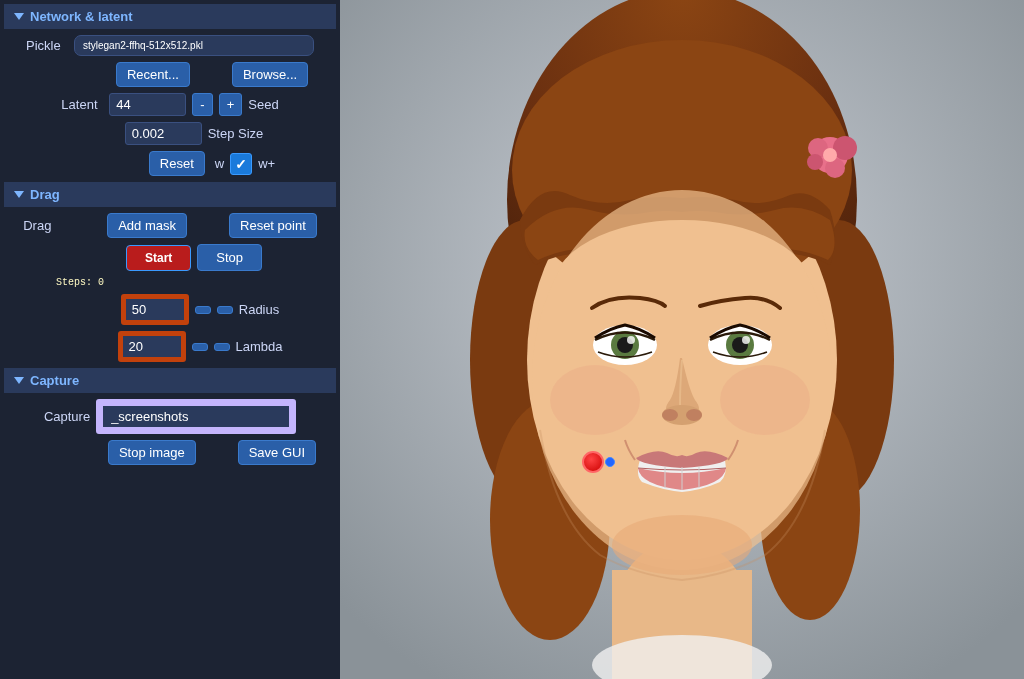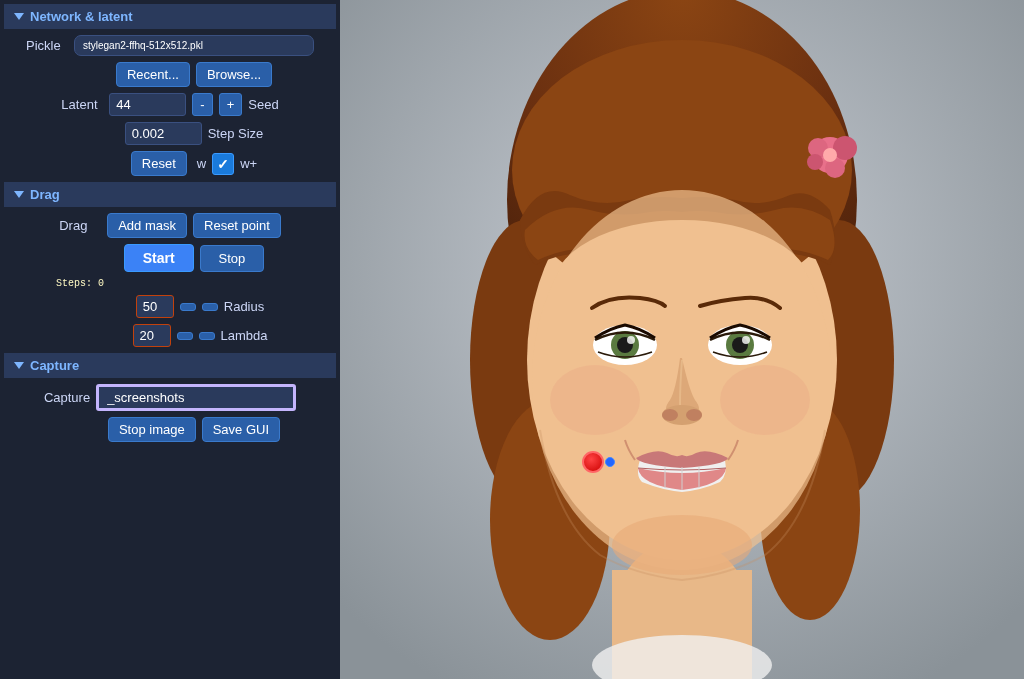--- a/index.html
+++ b/index.html
@@ -74,40 +74,41 @@
 
     .btn {
       background: #2a5fa8;
       border: 1px solid #3a7acc;
       color: #fff;
       padding: 4px 10px;
       border-radius: 4px;
       cursor: pointer;
       font-size: 13px;
       white-space: nowrap;
+      margin-left: 36px;
     }
 
     .btn-small {
       background: #2a5fa8;
       border: 1px solid #3a7acc;
       color: #fff;
       padding: 3px 7px;
       border-radius: 3px;
       cursor: pointer;
       font-size: 13px;
     }
 
     .btn-start {
-      background: #3b82f6;
+      background: #b91c1c;
       border: 1px solid #3a9aff;
       color: #fff;
       padding: 5px 18px;
       border-radius: 4px;
       cursor: pointer;
-      font-size: 14px;
+      font-size: 12px;
       font-weight: bold;
     }
     .btn-stop {
       background: #2a5fa8;
       border: 1px solid #3a7acc;
       color: #fff;
       padding: 5px 18px;
       border-radius: 4px;
       cursor: pointer;
       font-size: 13px;
@@ -152,26 +153,26 @@
       border: 1px solid #3a5080;
       color: #fff;
       padding: 3px 6px;
       border-radius: 3px;
       font-size: 13px;
       width: 77px;
     }
 
     .num-input-small {
       background: #2a3a5c;
-      border: 1px solid #c2410c;
+      border: 5px solid #c2410c;
       color: #fff;
       padding: 3px 6px;
       border-radius: 3px;
       font-size: 13px;
-      width: 38px;
+      width: 68px;
       margin-left: 12px;
     }
 
     
     #right-panel {
       flex: 1;
       position: relative;
       overflow: hidden;
       background: #888;
     }
@@ -210,21 +211,21 @@
       border-radius: 50%;
       background: #2266ff;
       border: 1px solid #4488ff;
       top: calc(68% - 5px);
       left: calc(37% + 12px);
       z-index: 10;
     }
 
     .capture-input {
       background: #2a3a5c;
-      border: 3px solid #c4b5fd;
+      border: 7px solid #c4b5fd;
       color: #fff;
       padding: 3px 8px;
       border-radius: 3px;
       font-size: 13px;
       width: 200px;
     }
   </style>
 </head>
 <body>
 

